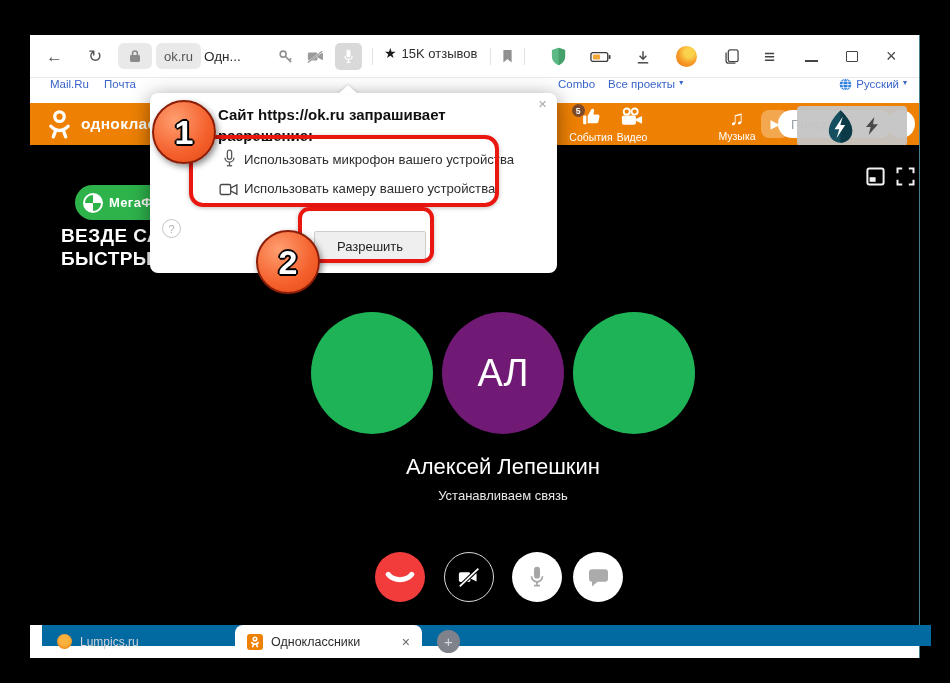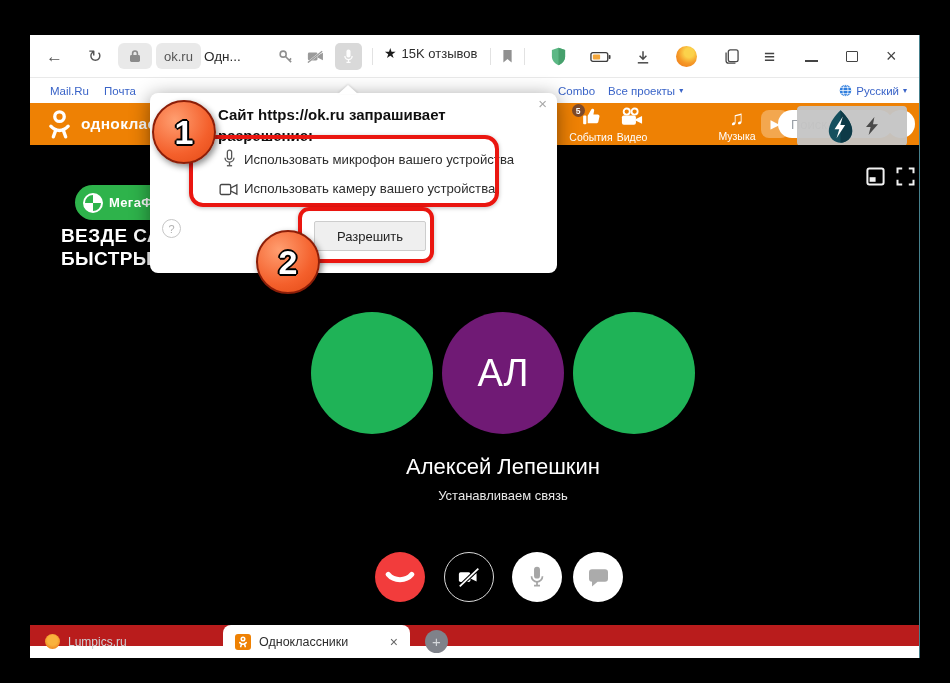--- a/index.html
+++ b/index.html
@@ -25,21 +25,21 @@
   .reviews-bar{margin-top:3px;height:3.5px;border-radius:2px;background:linear-gradient(to right,#62b361 0 82%,#dd5146 82%)}
   .shield-wrap{position:relative}
   .flame{width:21px;height:21px;border-radius:50%;background:radial-gradient(circle at 62% 32%,#fbd24b 0 24%,#f59a28 55%,#ee7015 100%)}
   .menu-glyph{font-size:19px;color:#444}
   .win-min{width:13px;height:2px;background:#444;margin-top:8px}
   .win-max{width:12px;height:11px;border:1.6px solid #444;border-radius:1px}
   .win-close{font-size:18px;color:#444}
 
   
   .bookmarks{position:absolute;left:0;top:43px;width:100%;height:25px;background:#fff}
-  .bm{position:absolute;top:0;height:25px;display:flex;align-items:center;font-size:11.5px;color:#3a64c8;gap:4px}
+  .bm{position:absolute;top:0;height:25px;display:flex;align-items:flex-start;font-size:11.5px;color:#3a64c8;gap:4px}
   .arrow{font-size:8px;color:#3a64c8}
 
   
   .okheader{position:absolute;left:0;top:68px;width:100%;height:42px;background:#ee8104}
   .brandwrap{position:absolute;left:16px;top:0;height:42px;display:flex;align-items:center;gap:8px}
   .brandtext{color:#fff;font-weight:bold;font-size:15.5px;letter-spacing:.3px}
   .nav-item{position:absolute;top:0;width:64px;height:42px;text-align:center;color:#fff}
   .nav-ico{position:relative;display:inline-block;margin-top:4px;height:21px}
   .nav-label{display:block;font-size:10.5px;margin-top:1px;color:#fff}
   .nav-badge{position:absolute;left:-9px;top:-3px;width:13px;height:13px;border-radius:50%;background:#7c4a2b;color:#fff;font-size:8.5px;font-weight:bold;display:flex;align-items:center;justify-content:center}
@@ -62,41 +62,41 @@
   .av-red{background:#701a75}
   .initials{color:#fff;font-size:38px}
   .call-name{position:absolute;left:273px;top:309px;width:400px;text-align:center;color:#fff;font-size:22px}
   .call-status{position:absolute;left:273px;top:343px;width:400px;text-align:center;color:#e8e8e8;font-size:13px}
   .cbtn{position:absolute;top:407px;width:50px;height:50px;border-radius:50%;display:flex;align-items:center;justify-content:center;cursor:pointer}
   .cb-red{background:#f23c3c}
   .cb-ring{background:transparent;border:1.5px solid rgba(255,255,255,.85)}
   .cb-white{background:#fff}
 
   
-  .tabbar{position:absolute;left:0;top:590px;width:100%;height:21px;background:#b91c1c}
+  .tabbar{position:absolute;left:12px;top:590px;width:100%;height:21px;background:#0369a1}
   .bg-tab{position:absolute;left:15px;top:0;height:33px;display:flex;align-items:center;gap:8px}
   .lump-ico{width:15px;height:15px;border-radius:50%;background:radial-gradient(circle at 50% 42%,#f9b23d 0 42%,#ef8a1f 75%)}
   .bg-tab-label{font-size:12px;color:#cfd1d6}
   .active-tab{position:absolute;left:193px;top:0;width:187px;height:33px;background:#fff;border-radius:8px 8px 0 0;display:flex;align-items:center;padding:0 12px;gap:8px}
   .ok-fav{width:16px;height:16px;border-radius:3px;background:#ee8104;display:flex;align-items:center;justify-content:center}
   .active-tab-label{font-size:12.5px;color:#2d2d2d;flex:1}
   .tab-close{font-size:14px;color:#666}
   .newtab{position:absolute;left:395px;top:5px;width:23px;height:23px;border-radius:50%;background:#7f828a;color:#d6d8dc;font-size:15px;display:flex;align-items:center;justify-content:center}
 
   
   .dialog{position:absolute;left:150px;top:93px;width:407px;height:180px;background:#fff;border-radius:8px;box-shadow:0 4px 20px rgba(0,0,0,.45);z-index:20}
   .caret{position:absolute;left:338px;top:85px;width:0;height:0;border-left:10px solid transparent;border-right:10px solid transparent;border-bottom:9px solid #fff;z-index:21;filter:drop-shadow(0 -1px 1px rgba(0,0,0,.12))}
   .dlg-close{position:absolute;right:10px;top:2px;font-size:15px;color:#a8a8a8;cursor:pointer}
   .dlg-title{position:absolute;left:68px;top:11px;width:330px;font-size:15px;font-weight:bold;color:#101010;line-height:21px}
   .perm-ico1{position:absolute;left:73px;top:56px}
   .perm-ico2{position:absolute;left:69px;top:89px}
   .perm-text{position:absolute;left:94px;font-size:13.2px;color:#2c2c2c}
   .pt1{top:59px}.pt2{top:88px}
   .dlg-help{position:absolute;left:12px;top:126px;width:19px;height:19px;border-radius:50%;border:1.5px solid #c6c6c6;color:#b2b2b2;font-size:11px;display:flex;align-items:center;justify-content:center}
-  .dlg-btn{position:absolute;top:128px;height:30px;background:#efefef;border:1px solid #cdcdcd;border-radius:2px;font-size:13px;color:#1f1f1f;display:flex;align-items:center;justify-content:center;cursor:pointer;font-family:"Liberation Sans",sans-serif}
+  .dlg-btn{position:absolute;top:138px;height:30px;background:#efefef;border:1px solid #cdcdcd;border-radius:2px;font-size:13px;color:#1f1f1f;display:flex;align-items:center;justify-content:center;cursor:pointer;font-family:"Liberation Sans",sans-serif}
   .btn-allow{left:164px;width:112px}
   .btn-block{left:286px;width:97px}
 
   
   .hl{position:absolute;border:4px solid #ea1610;pointer-events:none;z-index:30;box-shadow:0 1px 4px rgba(0,0,0,.25)}
   .hl1{left:189px;top:135px;width:310px;height:72px;border-radius:14px}
   .hl2{left:298px;top:207px;width:136px;height:56px;border-radius:11px}
   .step{position:absolute;width:64px;height:64px;border-radius:50%;border:2px solid #8c1e08;background:radial-gradient(circle at 35% 30%,#ff9e70,#f4602c 60%,#e44b17 95%);color:#fff;font-size:34px;font-weight:bold;display:flex;align-items:center;justify-content:center;z-index:40;box-shadow:2px 3px 6px rgba(0,0,0,.45);text-shadow:-2px 0 #000,2px 0 #000,0 -2px #000,0 2px #000,-1px -1px #000,1px 1px #000,1px -1px #000,-1px 1px #000}
   .step1{left:152px;top:100px}
   .step2{left:256px;top:230px}

